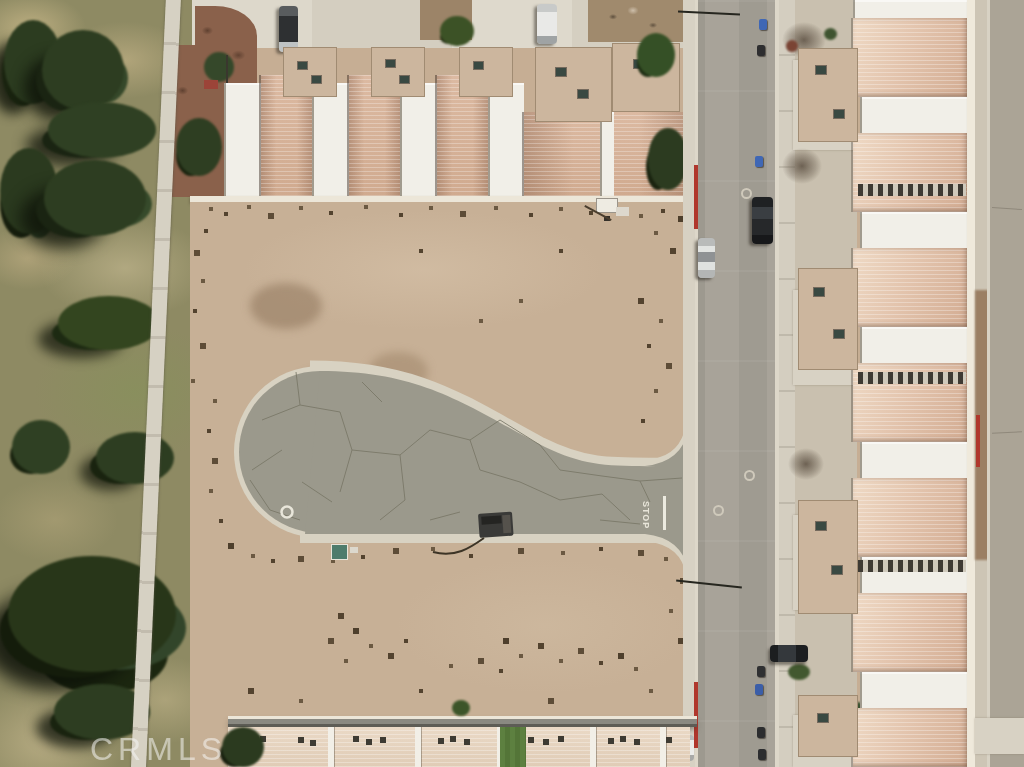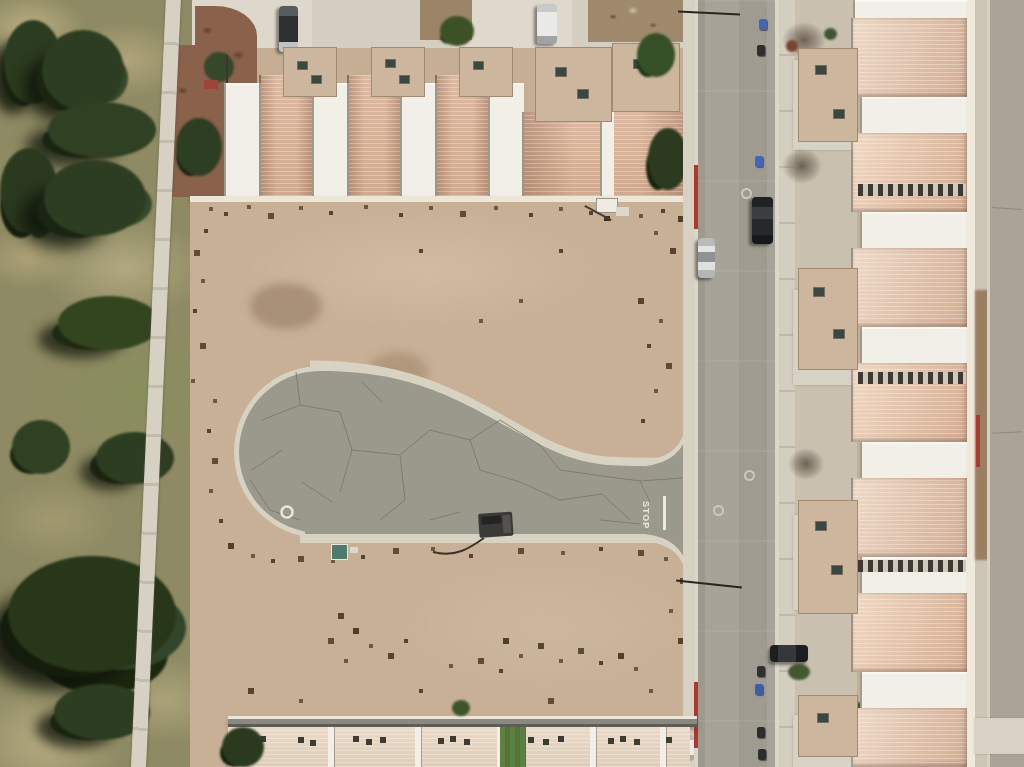--- a/index.html
+++ b/index.html
@@ -319,13 +319,14 @@
   <div class="dots" style="box-shadow:
     300px 739px 0 2px #3e3b33,312px 742px 0 2px #3e3b33,355px 738px 0 2px #3e3b33,368px 741px 0 2px #3e3b33,
     382px 739px 0 2px #3e3b33,440px 740px 0 2px #3e3b33,452px 738px 0 2px #3e3b33,466px 741px 0 2px #3e3b33,
     530px 739px 0 2px #3e3b33,545px 741px 0 2px #3e3b33,560px 738px 0 2px #3e3b33,610px 740px 0 2px #3e3b33,
     622px 738px 0 2px #3e3b33,636px 741px 0 2px #3e3b33,668px 739px 0 2px #3e3b33,248px 741px 0 2px #3e3b33,
     262px 738px 0 2px #3e3b33;"></div>
   <div class="lawn" style="left:500px;top:727px;width:26px;height:40px;"></div>
   <div class="tree" style="left:452px;top:700px;width:18px;height:16px;background:#3c5529;"></div>
   <div class="tree" style="left:222px;top:727px;width:42px;height:40px;background:#2b3a1f;box-shadow:-8px 6px 0 -6px #171f0e;"></div>
 
+  <div class="watermark">CRMLS</div>
 </div>
 
 </body></html>

